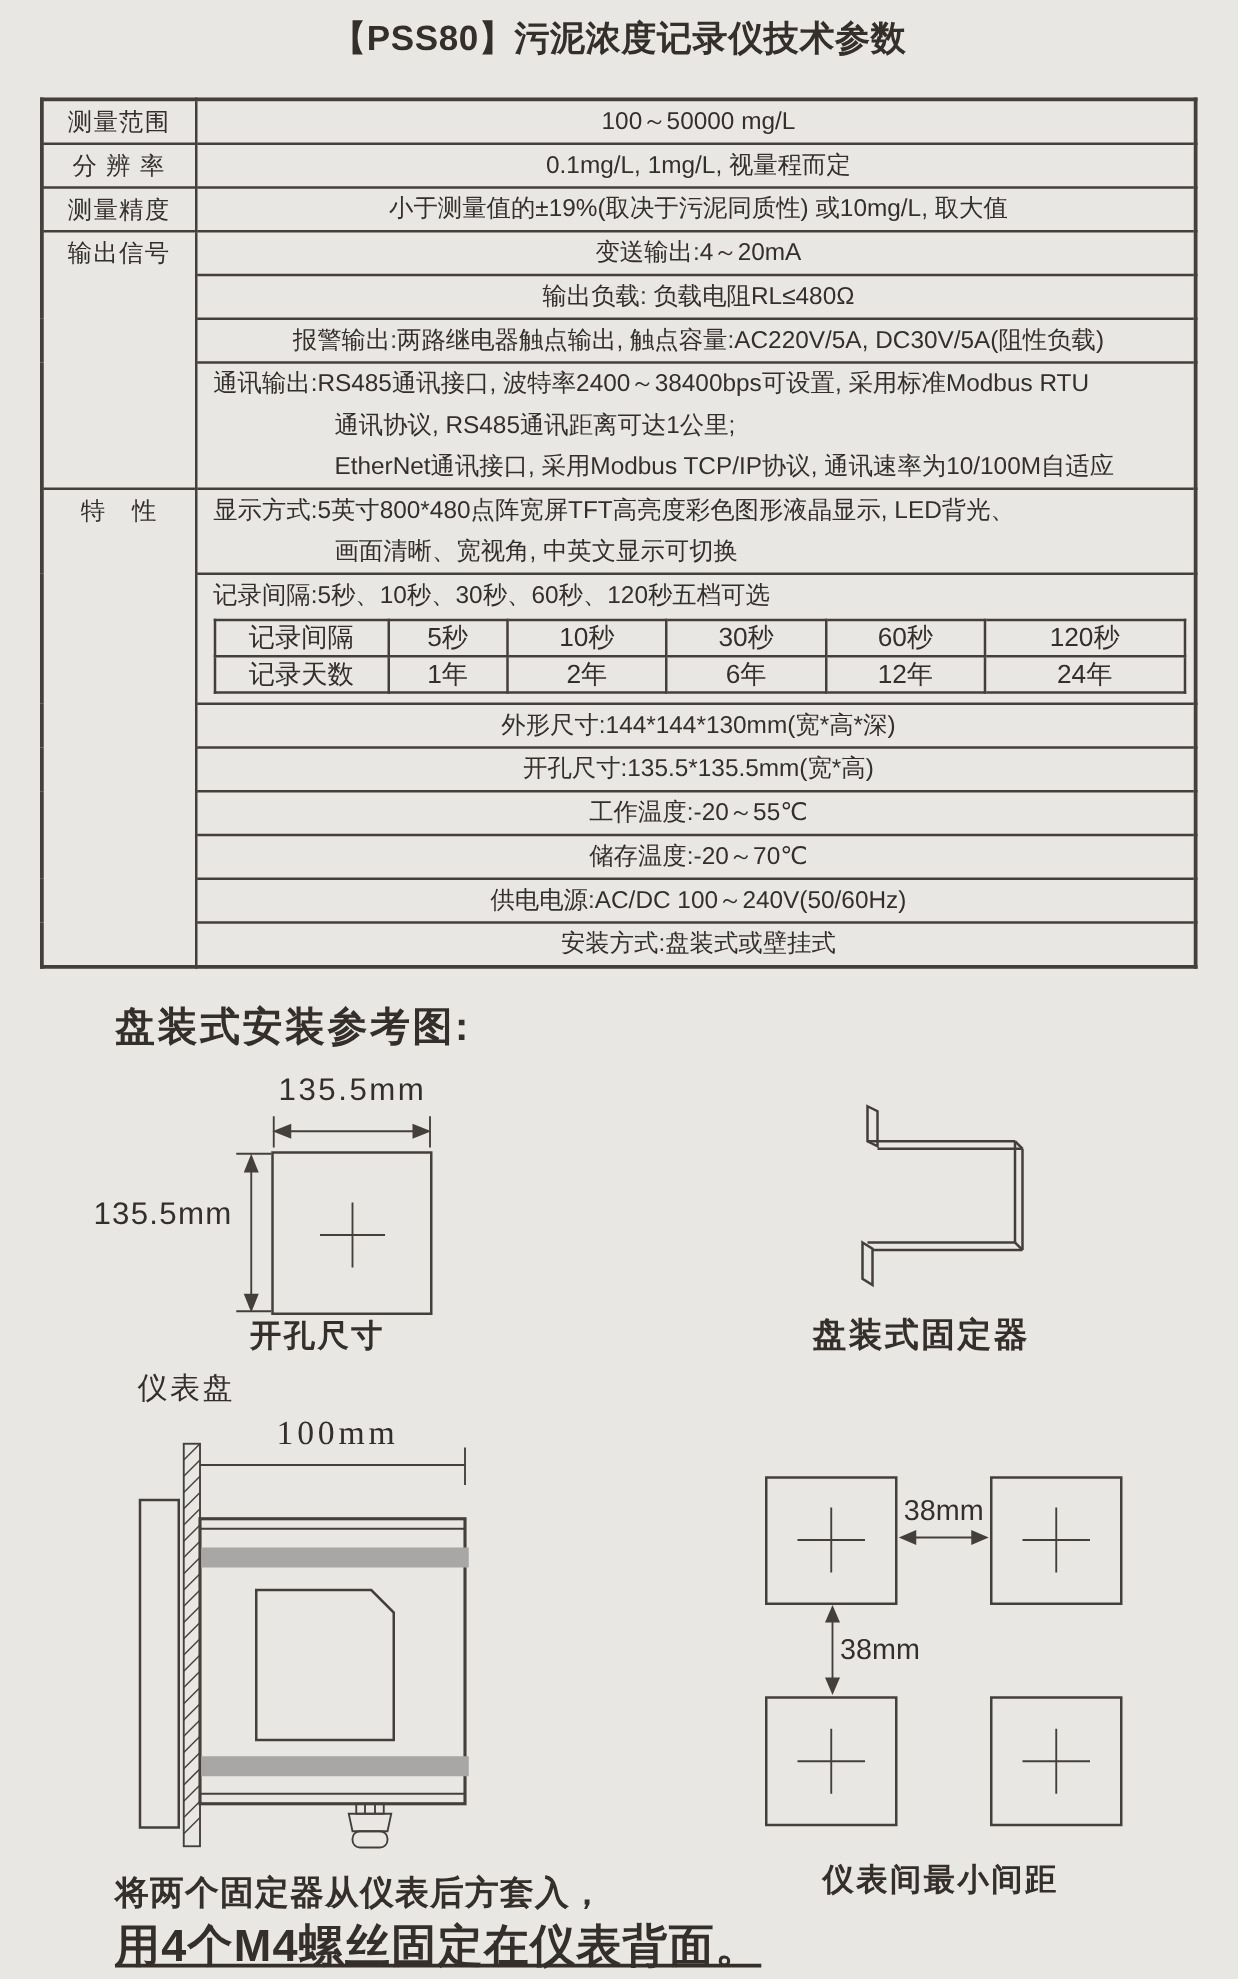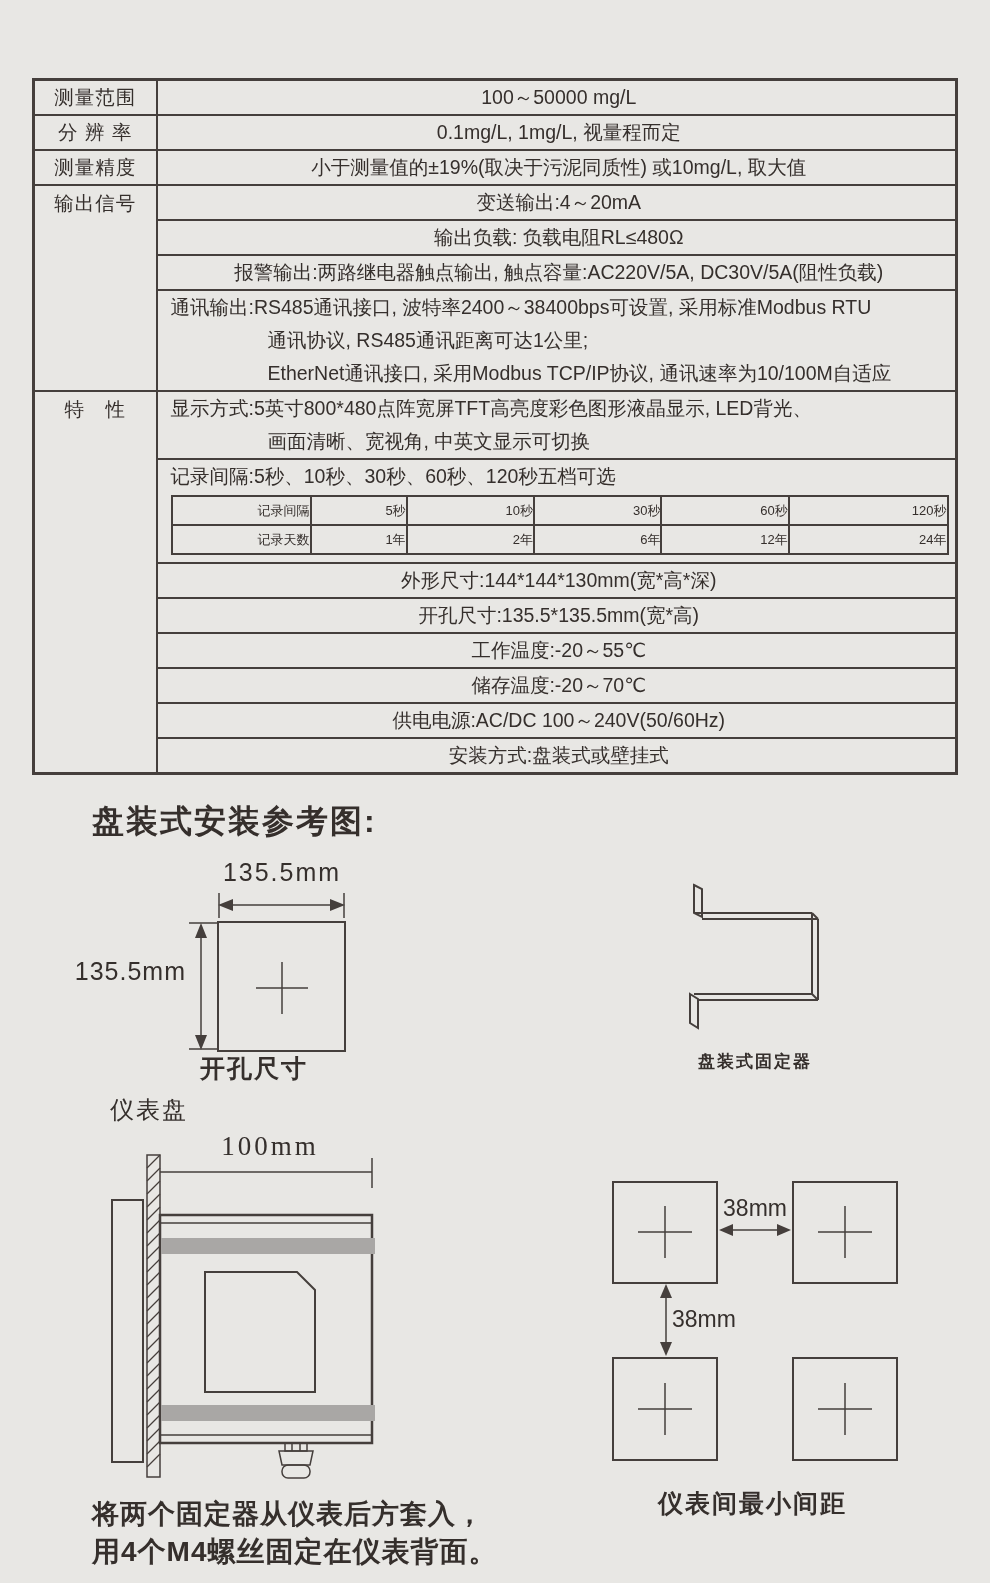--- a/index.html
+++ b/index.html
@@ -21,53 +21,54 @@
   table.spec td{border:2px solid var(--border);font-size:19.5px;color:var(--text);
                 overflow:hidden;}
   td.lbl{text-align:center;vertical-align:middle;font-size:20px;letter-spacing:1px;}
   td.lbl.grp{vertical-align:top;padding-top:2px;line-height:31px;}
   td.val{padding:0 8px 0 13px;height:33px;line-height:33px;white-space:nowrap;text-align:center;}
   td.val-multi{padding:0 8px 0 13px;line-height:33px;white-space:nowrap;}
   td.val-multi .hang{padding-left:97px;}
 
   table.rec{border-collapse:collapse;width:778px;margin:2px 0 7px 0;}
   table.rec td{border:2px solid var(--border);height:27px;line-height:27px;
-               text-align:right;font-size:13px;padding:0;}
+               text-align:center;font-size:21px;padding:0;}
   table.rec td.first{width:137px;}
 
   
   .sec-heading{position:absolute;left:92px;top:800px;font-size:32px;font-weight:bold;letter-spacing:2px;}
 
   .art{position:absolute;left:0;top:840px;}
   .art line,.art path,.art rect,.art polyline{stroke:var(--border);fill:none;stroke-width:2;}
   .art .thin{stroke-width:1.5;}
   .art polygon.head{fill:var(--border);stroke:none;}
   .art rect.bar{fill:var(--bar);stroke:none;}
   .art .sw25{stroke-width:2.5;}
   .art #hatch-lines line{stroke-width:1.2;}
 
   .lab{position:absolute;color:var(--text);}
   .dim-top{left:212px;top:858px;width:140px;text-align:center;font-size:25px;letter-spacing:2px;}
   .dim-left{left:58px;top:957px;width:128px;text-align:right;font-size:25px;letter-spacing:1px;}
   .cutout-label{left:200px;top:1052px;width:160px;text-align:left;font-size:25px;font-weight:bold;letter-spacing:2px;}
-  .fixer-label{left:650px;top:1050px;width:210px;text-align:center;font-size:17px;font-weight:bold;letter-spacing:2px;}
+  .fixer-label{left:650px;top:1050px;width:210px;font-size:27px;font-weight:bold;letter-spacing:2px;}
   .panel-label{left:110px;top:1094px;font-size:24px;font-family:"Liberation Serif","DejaVu Serif",serif;letter-spacing:2px;}
   .depth-dim{left:200px;top:1131px;width:140px;text-align:center;font-size:27px;
              font-family:"Liberation Serif","DejaVu Serif",serif;letter-spacing:3px;}
   .gap-h{left:712px;top:1195px;width:86px;text-align:center;font-size:23px;}
   .gap-v{left:672px;top:1306px;font-size:23px;}
   .spacing-label{left:625px;top:1487px;width:255px;text-align:center;font-size:25px;font-weight:bold;letter-spacing:2px;}
   .caption1{left:92px;top:1496px;font-size:27px;font-weight:bold;letter-spacing:1px;}
-  .caption2{left:92px;top:1533px;font-size:28px;font-weight:bold;letter-spacing:1px;}
+  .caption2{left:92px;top:1533px;font-size:36px;font-weight:bold;letter-spacing:1px;text-decoration:underline;}
 </style>
 </head>
 <body>
 
 <div class="page">
 
+  <div class="title">【PSS80】污泥浓度记录仪技术参数</div>
 
   <table class="spec">
     <colgroup>
         <col style="width:123px">
         <col>
       </colgroup>
     <tbody>
         <tr>
       <td class="lbl">测量范围</td>
       <td class="val">100～50000 mg/L</td>

